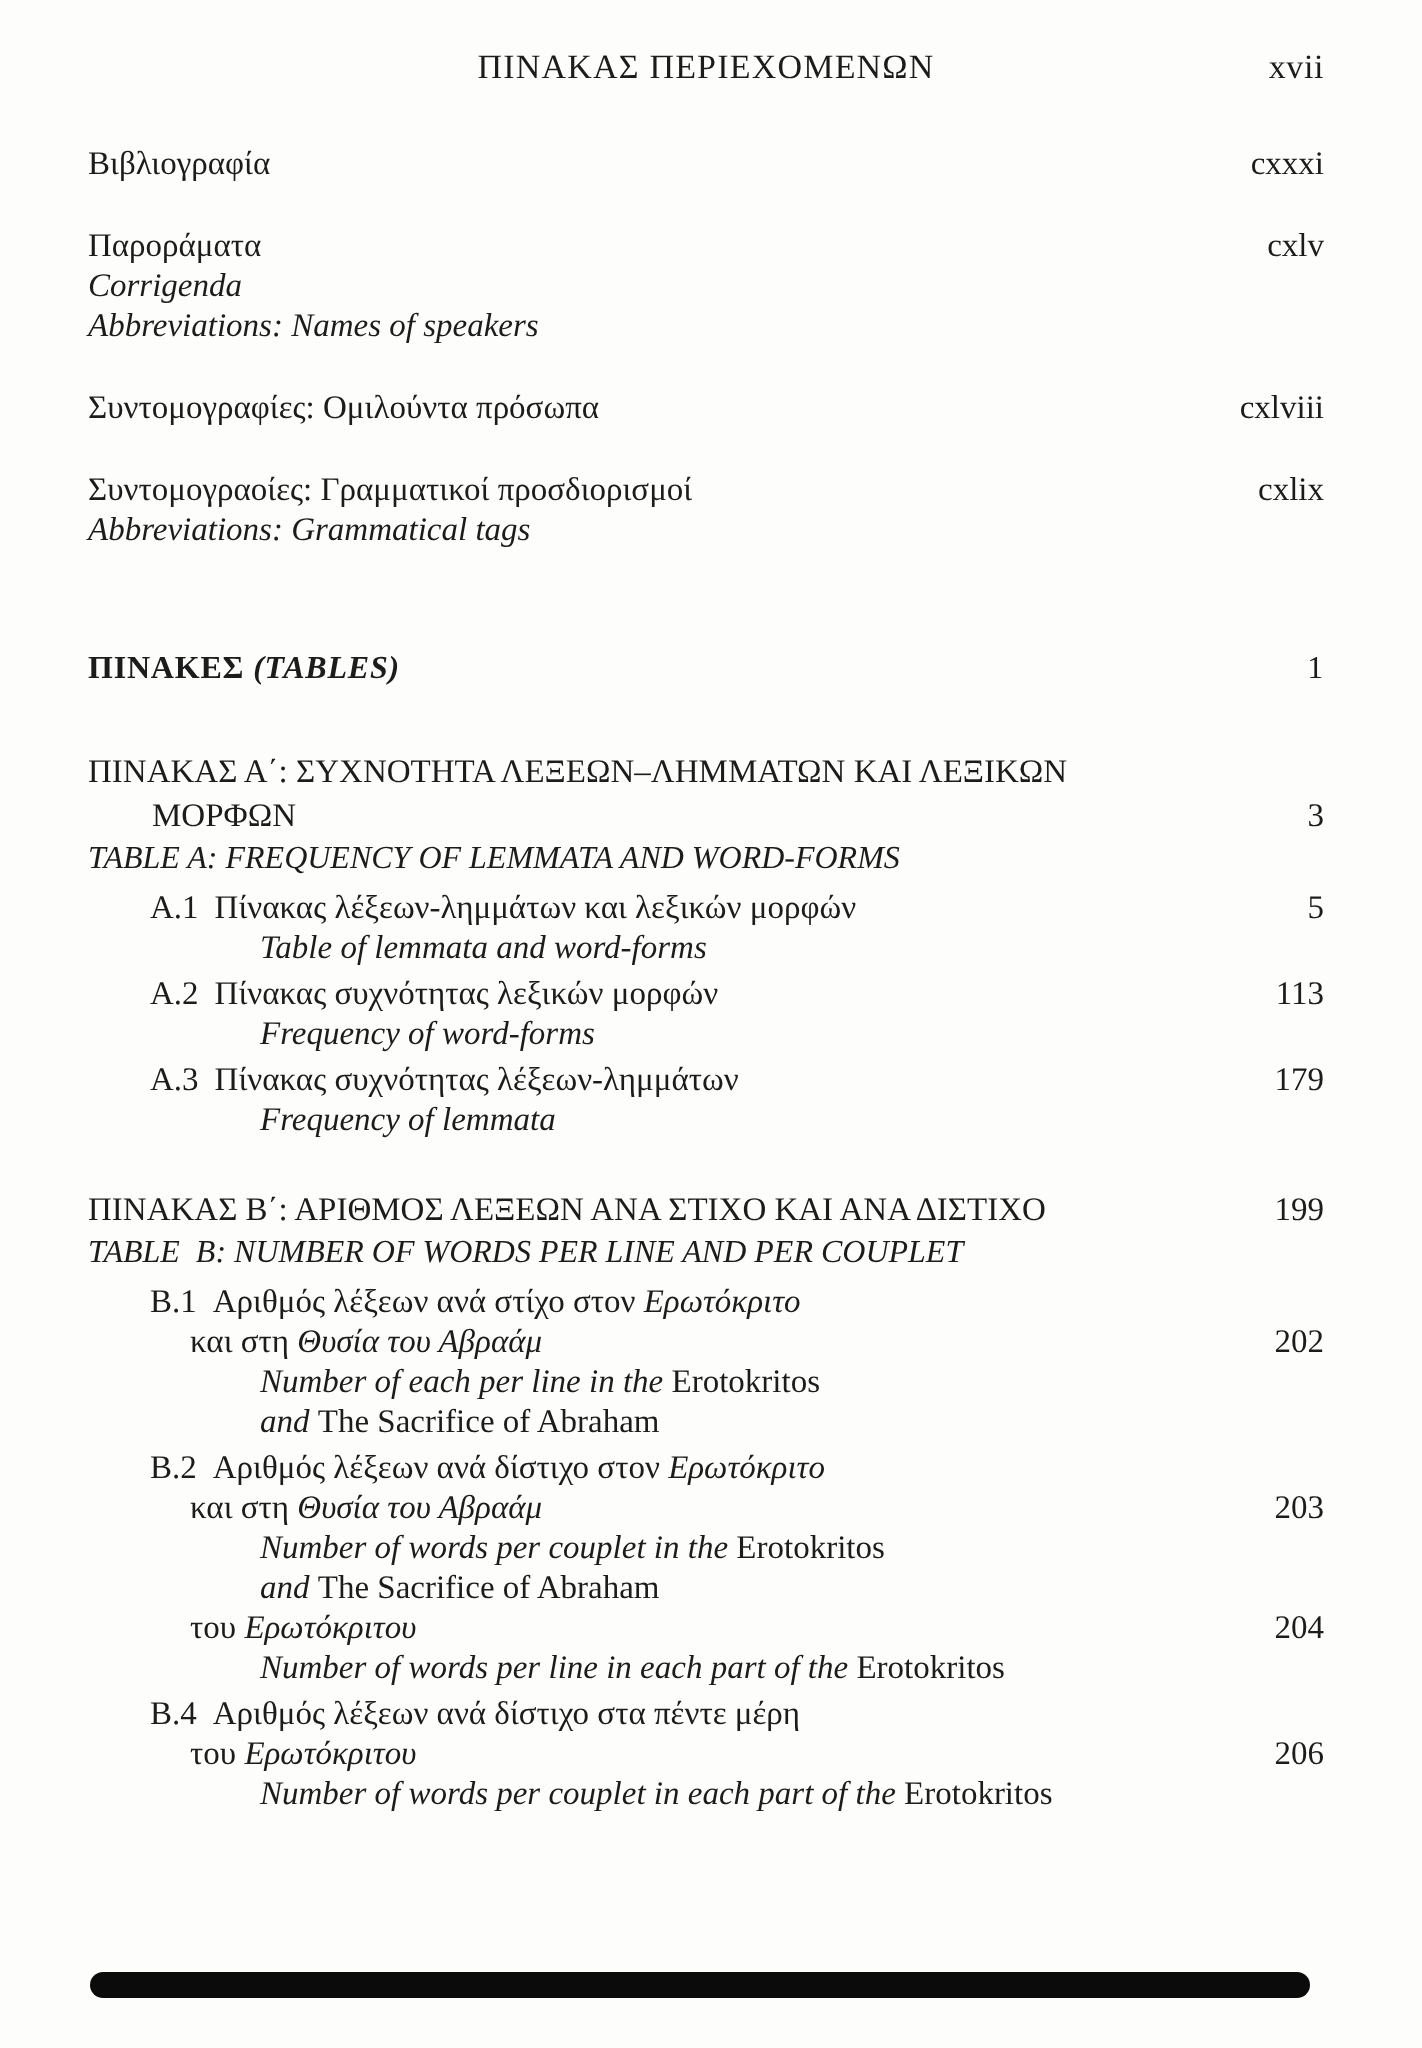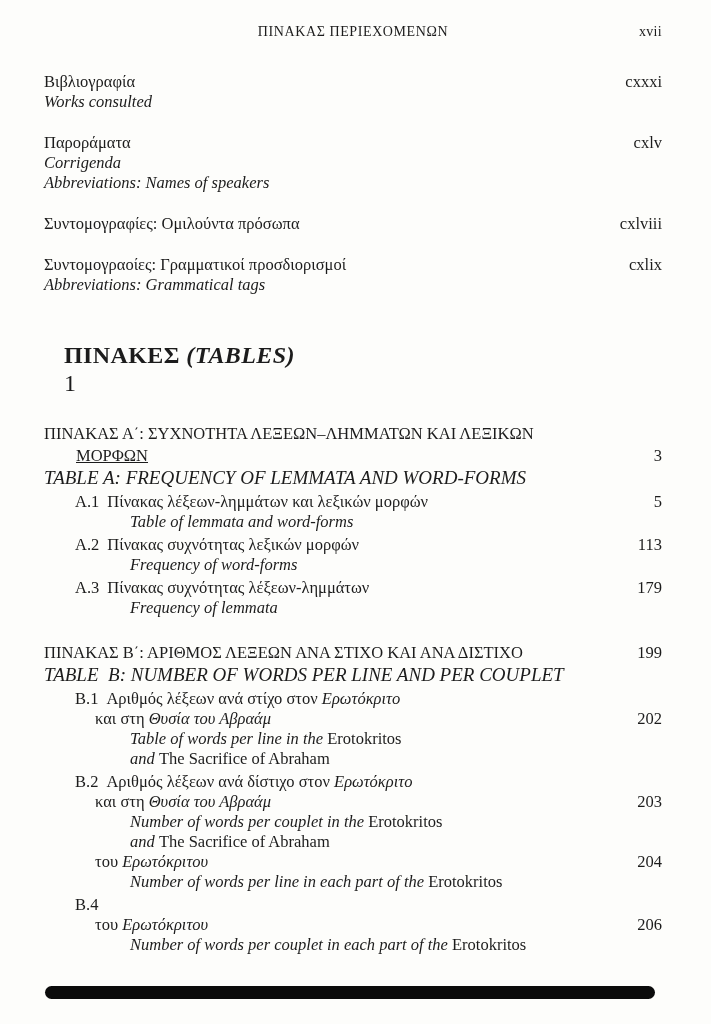--- a/index.html
+++ b/index.html
@@ -13,60 +13,59 @@
   .sheet {
     position: relative;
     width: 711px; height: 1024px;
     background: #fdfdfb;
   }
   
   .header {
     position: absolute;
     top: 24px; left: 44px; right: 49px;
     text-align: center;
-    font-size: 14px;
+    font-size: 17px;
     letter-spacing: 0.6px;
   }
   .header .pg {
     position: absolute;
     right: 0; top: 0;
     letter-spacing: 0.3px;
   }
   
   .content {
     position: absolute;
     top: 72px; left: 44px; right: 49px;
   }
   .row {
     display: flex;
     align-items: baseline;
     font-size: 16.5px;
     line-height: 20px;
   }
   .row .text { flex: 1; }
-  .row .pg { margin-left: 20px; white-space: nowrap; }
+  .row .pg { margin-left: 10px; white-space: nowrap; }
   .r-i { font-style: italic; }
   .r-b { font-weight: bold; }
 
   .kind-entry-greek.gap { margin-top: 21px; }
   .kind-entry-english { }
 
   .kind-main-heading {
     margin-top: 46px;
     margin-bottom: 26px;
-    font-size: 24px;
+    font-size: 16px;
     line-height: 28px;
     letter-spacing: 0.4px;
-    flex-direction: column;
   }
   .kind-section-title { line-height: 22px; }
   .kind-section-title.gap { margin-top: 24px; }
   .kind-section-title-cont { line-height: 22px; }
-  .kind-section-title-cont .text { padding-left: 32px; text-decoration: underline; }
-  .kind-section-subtitle { line-height: 22px; font-size: 19px; }
+  .kind-section-title-cont .text { padding-left: 32px; }
+  .kind-section-subtitle { line-height: 22px; font-size: 16px; }
 
   .kind-item { margin-top: 3px; }
   .kind-item .num {
     flex: none;
     padding-left: 31px;
     margin-right: 8px;
   }
   .kind-item-cont .text { padding-left: 51px; }
   .kind-item-sub .text { padding-left: 86px; }
 
@@ -89,23 +88,20 @@
   <div class="header">
     <span>ΠΙΝΑΚΑΣ ΠΕΡΙΕΧΟΜΕΝΩΝ</span>
     <span class="pg">xvii</span>
   </div>
 
   <div class="content" id="toc-body">
       <div class="row kind-entry-greek">
         <span class="text"><span class="">Βιβλιογραφία</span></span>
         <span class="pg">cxxxi</span>
       </div>
-      <div class="row kind-entry-english">
-        <span class="text"><span class="r-i ">Works consulted</span></span>
-      </div>
       <div class="row kind-entry-greek gap">
         <span class="text"><span class="">Παροράματα</span></span>
         <span class="pg">cxlv</span>
       </div>
       <div class="row kind-entry-english">
         <span class="text"><span class="r-i ">Corrigenda</span></span>
       </div>
       <div class="row kind-entry-english">
         <span class="text"><span class="r-i ">Abbreviations: Names of speakers</span></span>
       </div>
@@ -167,21 +163,21 @@
       </div>
       <div class="row kind-item">
         <span class="num">B.1</span>
         <span class="text"><span class="">Αριθμός λέξεων ανά στίχο στον </span><span class="r-i ">Ερωτόκριτο</span></span>
       </div>
       <div class="row kind-item-cont">
         <span class="text"><span class="">και στη </span><span class="r-i ">Θυσία του Αβραάμ</span></span>
         <span class="pg">202</span>
       </div>
       <div class="row kind-item-sub">
-        <span class="text"><span class="r-i ">Table of words per line in the </span><span class="">Erotokritos</span></span>
+        <span class="text"><span class="r-i ">Number of each per line in the </span><span class="">Erotokritos</span></span>
       </div>
       <div class="row kind-item-sub">
         <span class="text"><span class="r-i ">and </span><span class="">The Sacrifice of Abraham</span></span>
       </div>
       <div class="row kind-item">
         <span class="num">B.2</span>
         <span class="text"><span class="">Αριθμός λέξεων ανά δίστιχο στον </span><span class="r-i ">Ερωτόκριτο</span></span>
       </div>
       <div class="row kind-item-cont">
         <span class="text"><span class="">και στη </span><span class="r-i ">Θυσία του Αβραάμ</span></span>
@@ -195,20 +191,21 @@
       </div>
       <div class="row kind-item-cont">
         <span class="text"><span class="">του </span><span class="r-i ">Ερωτόκριτου</span></span>
         <span class="pg">204</span>
       </div>
       <div class="row kind-item-sub">
         <span class="text"><span class="r-i ">Number of words per line in each part of the </span><span class="">Erotokritos</span></span>
       </div>
       <div class="row kind-item">
         <span class="num">B.4</span>
+        <span class="text"><span class="">Αριθμός λέξεων ανά δίστιχο στα πέντε μέρη</span></span>
       </div>
       <div class="row kind-item-cont">
         <span class="text"><span class="">του </span><span class="r-i ">Ερωτόκριτου</span></span>
         <span class="pg">206</span>
       </div>
       <div class="row kind-item-sub">
         <span class="text"><span class="r-i ">Number of words per couplet in each part of the </span><span class="">Erotokritos</span></span>
       </div>
     </div>
 

